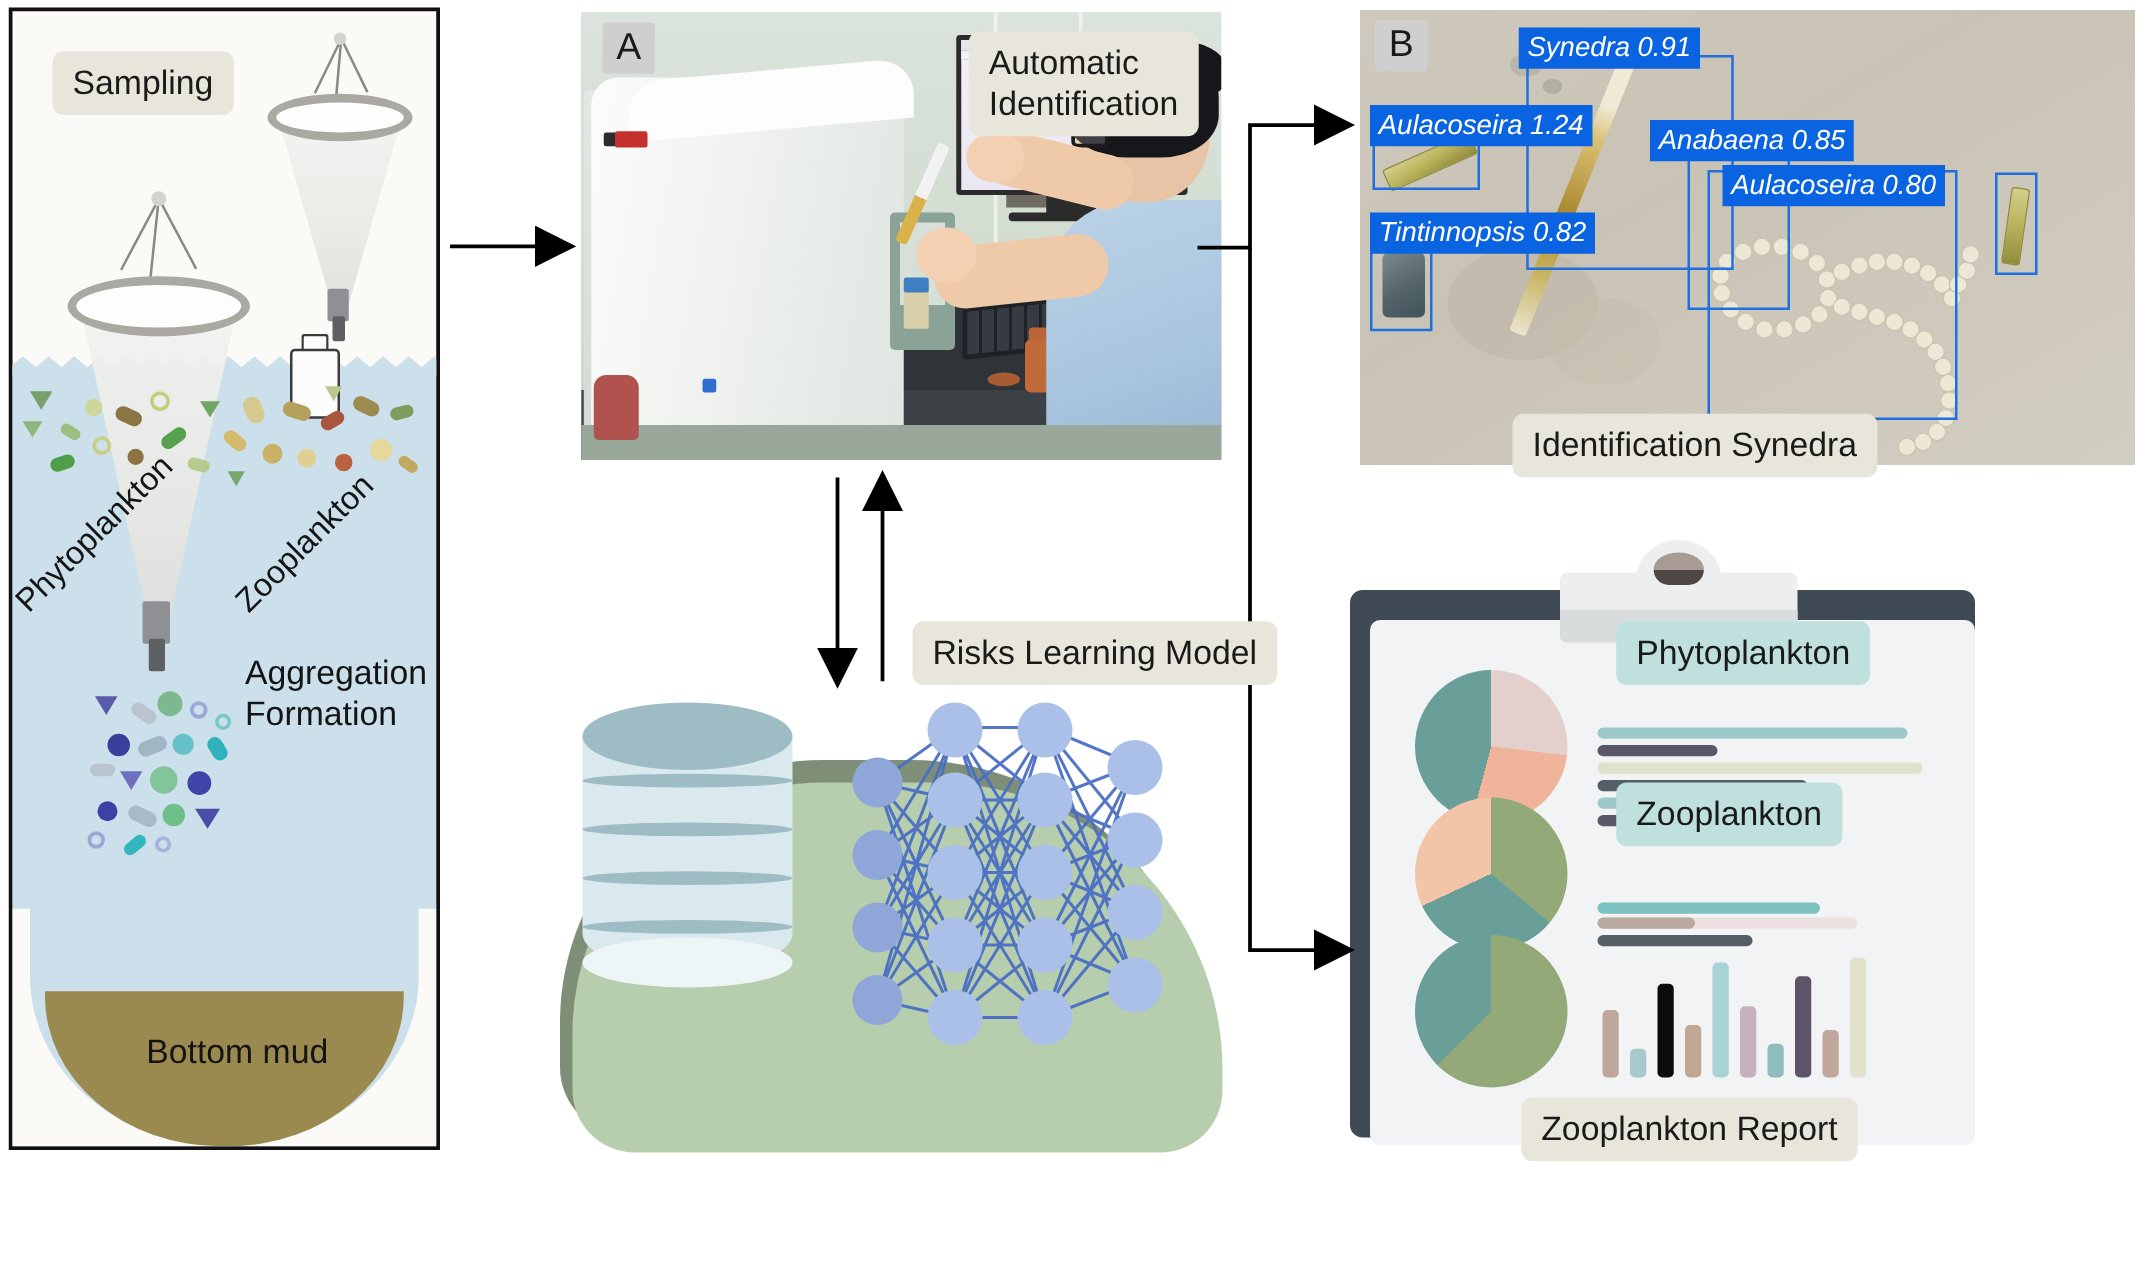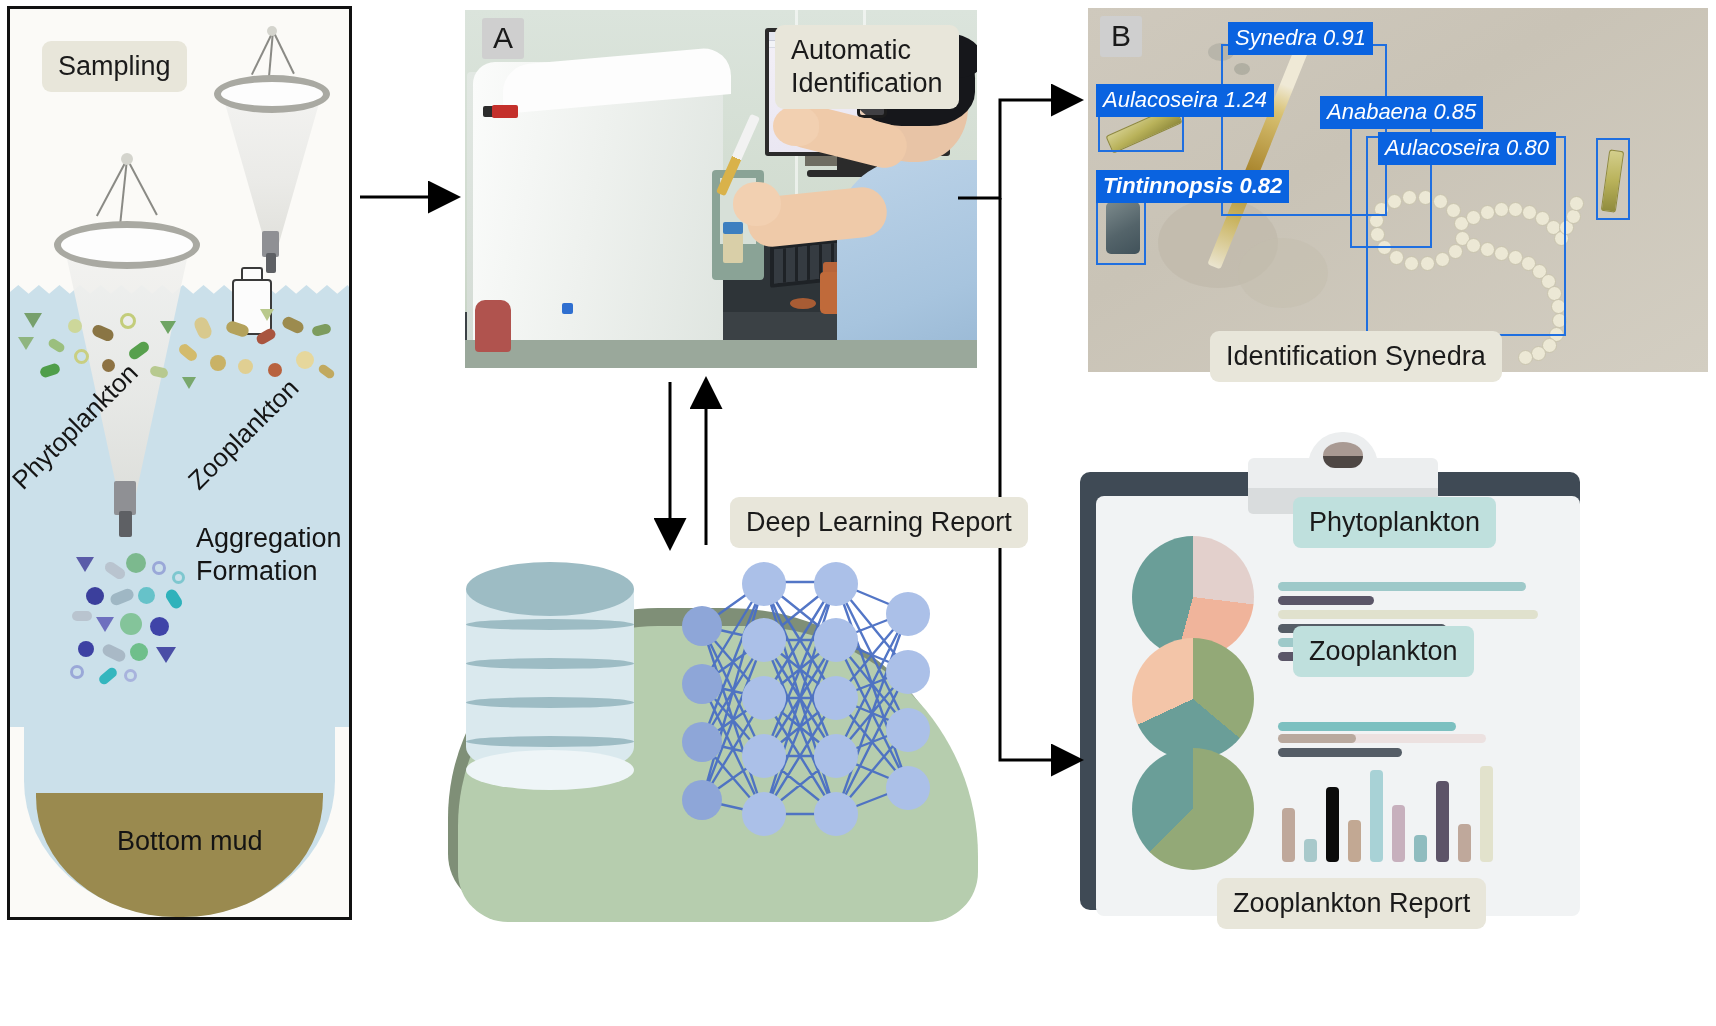--- a/index.html
+++ b/index.html
@@ -501,25 +501,25 @@
 
     <div class="tintinn" style="left:18px;top:194px;width:34px;height:52px;"></div>
 
     <div class="det-box" style="left:133px;top:36px;width:166px;height:172px;"></div>
     <div class="det-box" style="left:10px;top:100px;width:86px;height:44px;"></div>
     <div class="det-box" style="left:262px;top:100px;width:82px;height:140px;"></div>
     <div class="det-box" style="left:278px;top:128px;width:200px;height:200px;"></div>
     <div class="det-box" style="left:508px;top:130px;width:34px;height:82px;"></div>
     <div class="det-box" style="left:8px;top:185px;width:50px;height:72px;"></div>
 
-    <span class="det-label" style="left:140px;top:14px;">Synedra 0.91</span>
+    <span class="det-label" style="left:127px;top:14px;">Synedra 0.91</span>
     <span class="det-label" style="left:8px;top:76px;">Aulacoseira 1.24</span>
     <span class="det-label" style="left:232px;top:88px;">Anabaena 0.85</span>
     <span class="det-label" style="left:290px;top:124px;">Aulacoseira 0.80</span>
-    <span class="det-label" style="left:8px;top:162px;font-weight:bold;">Tintinnopsis 0.82</span>
+    <span class="det-label" style="left:8px;top:162px;">Tintinnopsis 0.82</span>
   </div>
   <span class="chip panel-letter" style="left:1100px;top:16px;">B</span>
   <span class="chip" style="left:1210px;top:331px;">Identification Synedra</span>
 
   <div id="cloud-panel">
     <div class="hill-dark"></div>
     <div class="hill-light"></div>
 
     <div class="db-cyl">
       <div class="db-body"></div>
@@ -563,21 +563,21 @@
       <div class="nn-node" style="left:134px;top:58px;width:44px;height:44px;background:#abc0e8;"></div>
       <div class="nn-node" style="left:134px;top:116px;width:44px;height:44px;background:#abc0e8;"></div>
       <div class="nn-node" style="left:134px;top:174px;width:44px;height:44px;background:#abc0e8;"></div>
       <div class="nn-node" style="left:134px;top:232px;width:44px;height:44px;background:#abc0e8;"></div>
       <div class="nn-node" style="left:206px;top:32px;width:44px;height:44px;background:#abc0e8;"></div>
       <div class="nn-node" style="left:206px;top:90px;width:44px;height:44px;background:#abc0e8;"></div>
       <div class="nn-node" style="left:206px;top:148px;width:44px;height:44px;background:#abc0e8;"></div>
       <div class="nn-node" style="left:206px;top:206px;width:44px;height:44px;background:#abc0e8;"></div>
     </div>
   </div>
-  <span class="chip" style="left:730px;top:497px;">Deep Learning Report</span>
+  <span class="chip" style="left:730px;top:497px;">Risks Learning Model</span>
 
   <div id="report-panel">
     <div class="clip-back"></div>
     <div class="clip-paper"></div>
     <div class="clip-knob"></div>
     <div class="clip-head"></div>
     <div class="clip-head-lower"></div>
     <div class="clip-hole"></div>
     <div class="clip-hole-shadow"></div>
 

